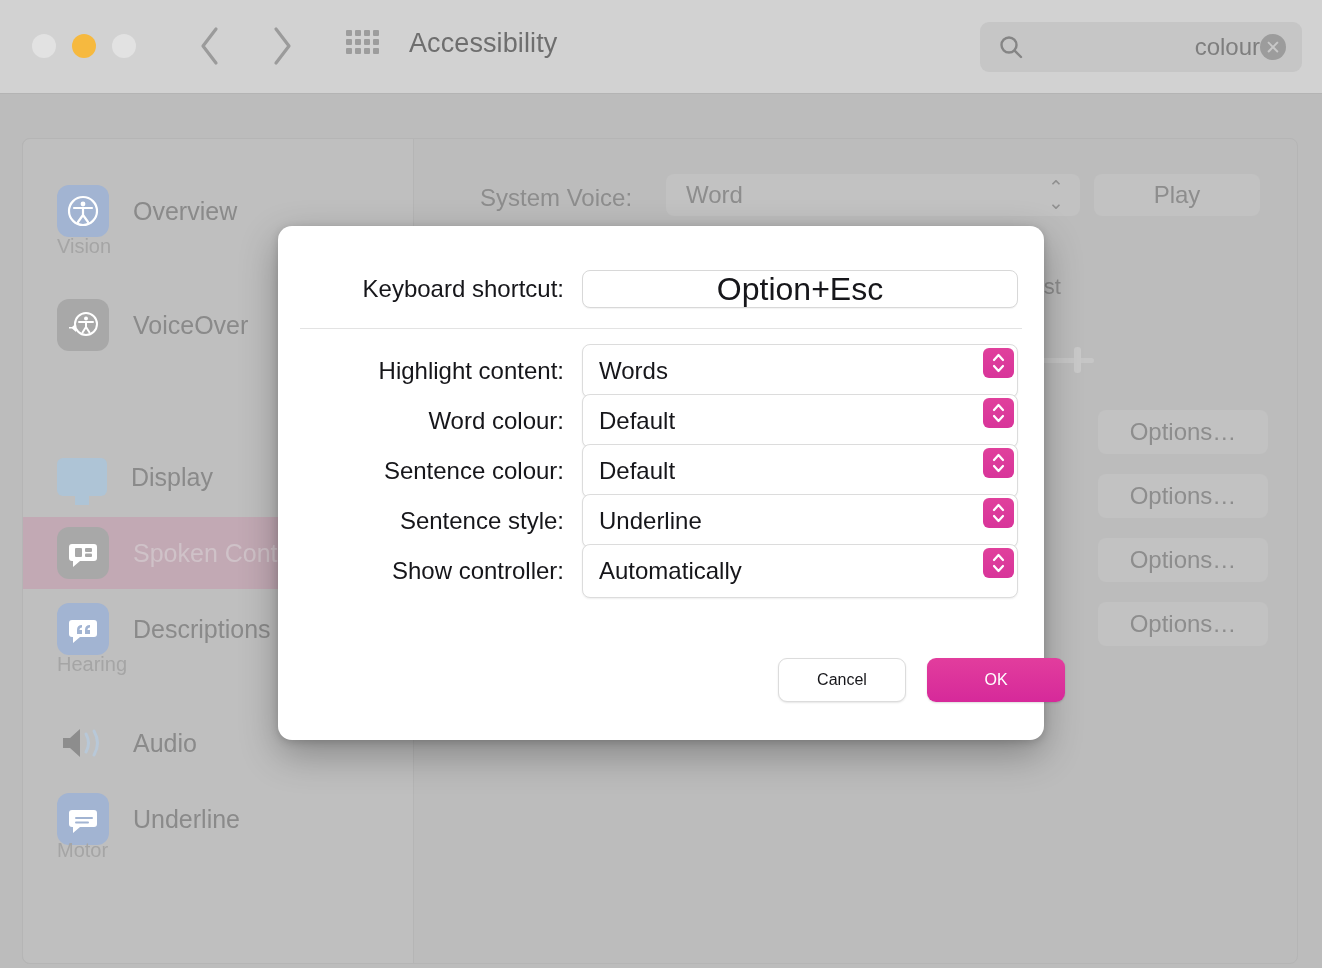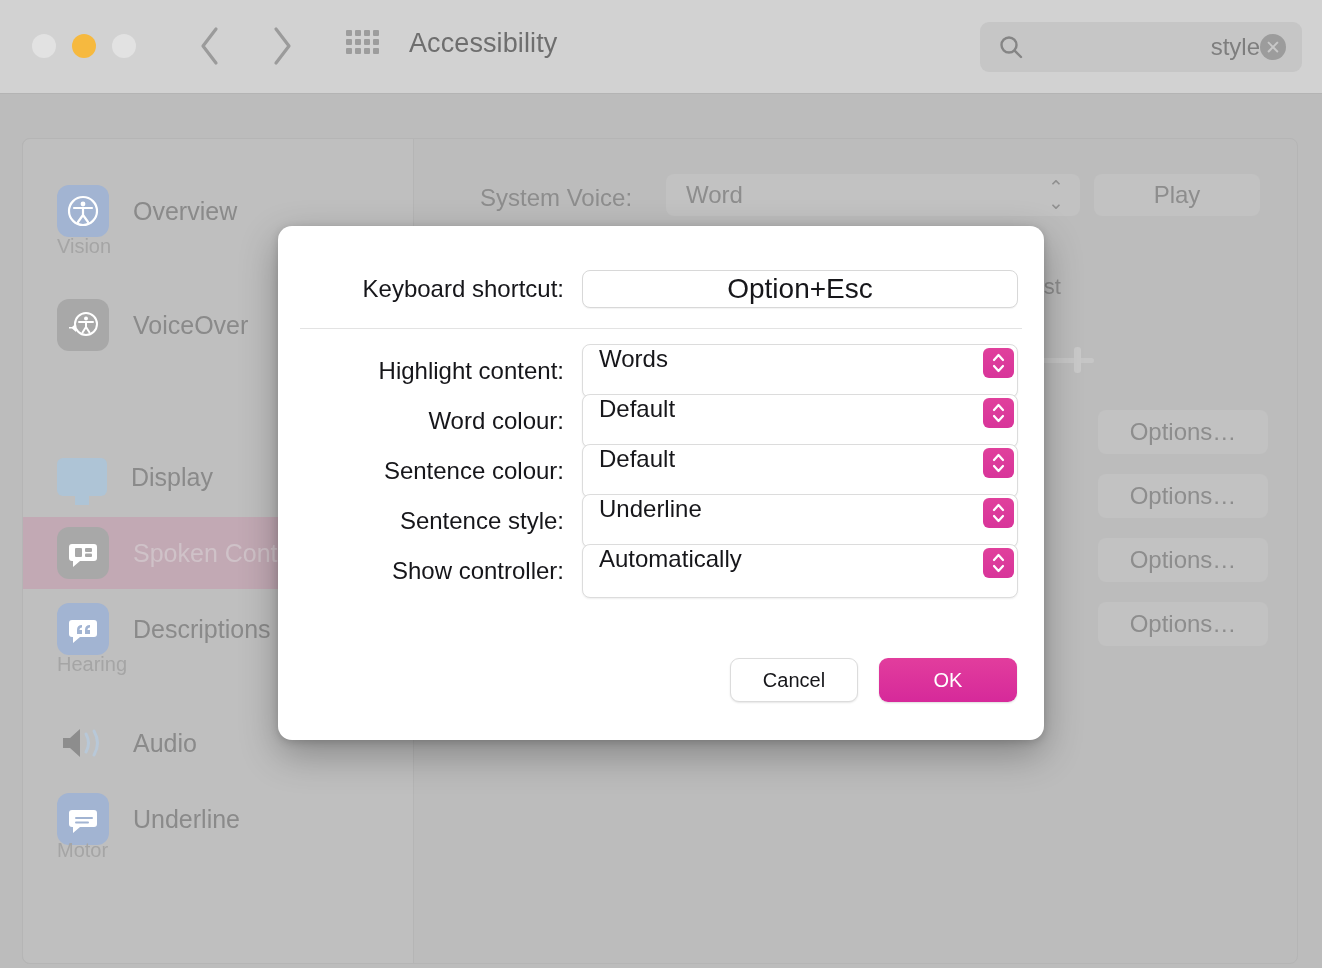--- a/index.html
+++ b/index.html
@@ -302,21 +302,21 @@
   .shortcut-field {
     width: 436px;
     height: 38px;
     border: 1px solid #d8d8d8;
     border-radius: 8px;
     background: #fff;
     box-shadow: 0 1px 1px rgba(0,0,0,0.05);
     display: flex;
     align-items: center;
     justify-content: center;
-    font-size: 28px;
+    font-size: 32px;
     color: #16161a;
     box-sizing: border-box;
   }
   .divider {
     position: absolute;
     left: 300px;
     top: 328px;
     width: 722px;
     height: 1px;
     background: #e3e3e3;
@@ -325,20 +325,21 @@
   .popup {
     position: relative;
     width: 436px;
     height: 54px;
     border: 1px solid #dcdcdc;
     border-radius: 8px;
     background: #fff;
     box-shadow: 0 1px 2px rgba(0,0,0,0.07);
     box-sizing: border-box;
     display: flex;
+    align-items: center;
   }
   .popup .pval {
     margin-left: 16px;
     font-size: 24px;
     color: #16161a;
     white-space: nowrap;
   }
   .stepper {
     position: absolute;
     right: 3px;
@@ -355,22 +356,23 @@
   }
   .stepper svg { display: block; }
 
   .dbtn {
     position: absolute;
     height: 44px;
     border-radius: 9px;
     display: flex;
     align-items: center;
     justify-content: center;
-    font-size: 20px;
-    box-sizing: border-box;
+    font-size: 16px;
+    box-sizing: border-box;
+    margin-left: 48px;
   }
   .btn-cancel {
     left: 730px;
     top: 658px;
     width: 128px;
     background: #ffffff;
     border: 1px solid #dcdcdc;
     box-shadow: 0 1px 2px rgba(0,0,0,0.10);
     color: #16161a;
   }
@@ -428,21 +430,21 @@
 
     <div class="win-title">Accessibility</div>
 
     <div class="searchbox">
       <span class="search-icon">
         <svg width="26" height="26" viewBox="0 0 26 26" fill="none" stroke="currentColor" stroke-width="2.4" stroke-linecap="round">
           <circle cx="11" cy="11" r="7.5"></circle>
           <line x1="16.6" y1="16.6" x2="23" y2="23"></line>
         </svg>
       </span>
-      <span class="search-value">style</span>
+      <span class="search-value">colour</span>
       <span class="search-clear">✕</span>
     </div>
   </div>
 
   <div class="content">
 
     <div class="panel"></div>
 
     <div class="sidebar">
 

